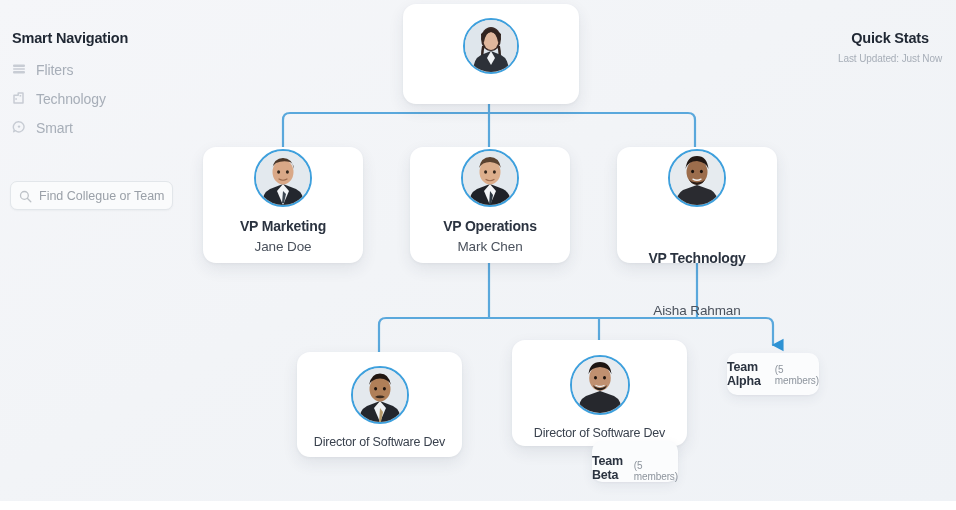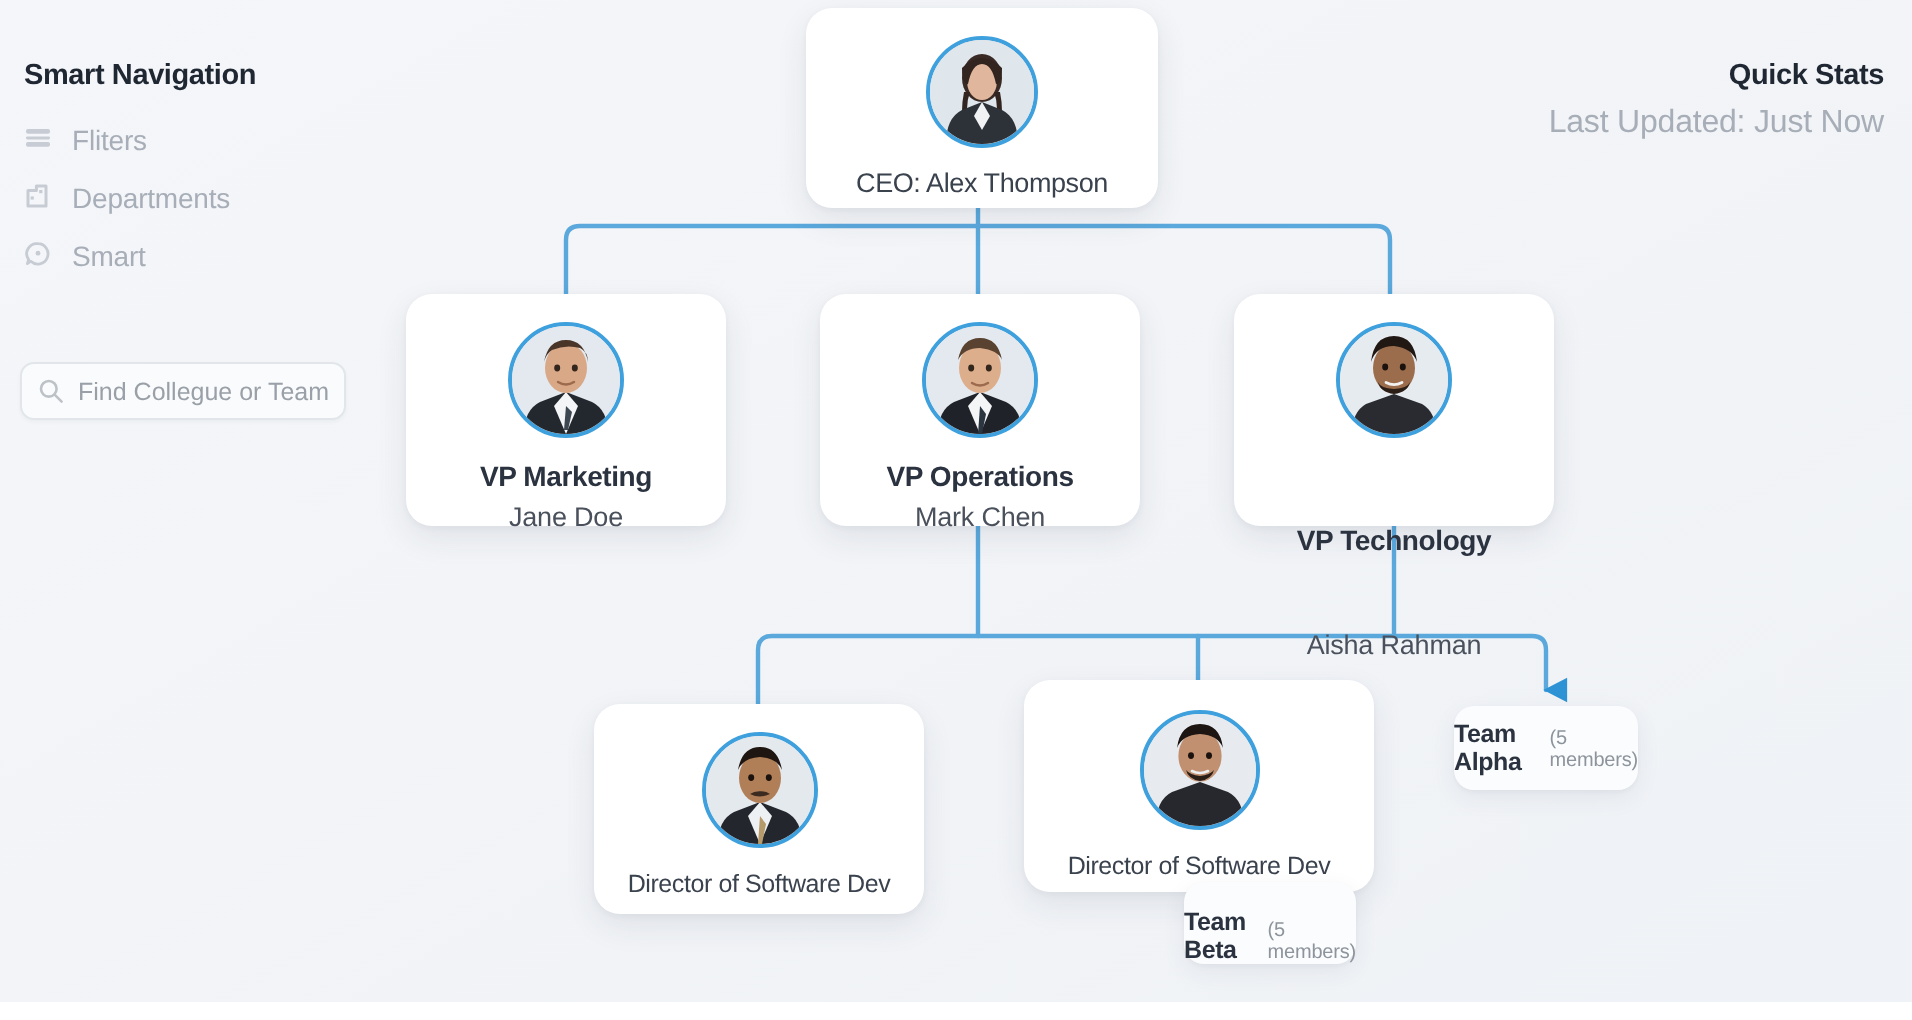--- a/index.html
+++ b/index.html
@@ -80,30 +80,30 @@
     background: transparent;
     font-family: "Liberation Sans", sans-serif;
     font-size: 12.5px;
     color: #70757d;
     width: 100%;
     padding: 0;
   }
   #search-input::placeholder { color: #9aa0a8; }
 
   
-  #quick-stats { position: absolute; right: 14px; top: 30px; text-align: right; }
+  #quick-stats { position: absolute; right: 14px; top: 30px; text-align: center; }
   #quick-stats-title {
     font-size: 14.5px;
     font-weight: bold;
     color: #1f2733;
     letter-spacing: -0.2px;
   }
   #quick-stats-sub {
     margin-top: 7px;
-    font-size: 16px;
+    font-size: 10px;
     color: #a7aeb8;
     letter-spacing: -0.1px;
   }
 
   
   #connectors {
     position: absolute;
     left: 0; top: 0;
     width: 956px; height: 510px;
     pointer-events: none;
@@ -142,21 +142,21 @@
     text-align: center;
     line-height: 1.2;
   }
 
   
   #card-ceo { left: 403px; top: 4px; width: 176px; height: 100px; padding-top: 14px; }
   #card-ceo .avatar { width: 52px; height: 52px; }
   #card-ceo .role { margin-top: 10px; font-size: 13.5px; font-weight: normal; color: #3a424e; }
 
   
-  .vp { top: 147px; width: 160px; height: 116px; padding-top: 14px; }
+  .vp { top: 147px; width: 160px; height: 116px; padding-top: 2px; }
   #card-vp-marketing { left: 203px; }
   #card-vp-operations { left: 410px; }
   #card-vp-technology { left: 617px; gap: 32px; }
   .vp .avatar { width: 54px; height: 54px; }
   .vp .role { margin-top: 11px; font-size: 14px; }
   .vp .person { margin-top: 4px; font-size: 13.5px; }
 
   
   #card-dir-1 { left: 297px; top: 352px; width: 165px; height: 105px; padding-top: 14px; }
   #card-dir-1 .avatar { width: 54px; height: 54px; }
@@ -242,21 +242,21 @@
     </div>
 
     <div class="nav-item" style="top:91px;">
       <span class="nav-icon">
         <svg viewBox="0 0 14 14" width="14" height="14">
           <path d="M2 12 V4.2 h4.2 V2 H11 v10 z" fill="none" stroke="#b9bfc8" stroke-width="1.5" stroke-linejoin="round"></path>
           <rect x="7.6" y="4" width="1.6" height="1.6" fill="#b9bfc8"></rect>
           <rect x="3.3" y="7.2" width="1.6" height="1.6" fill="#b9bfc8"></rect>
         </svg>
       </span>
-      <span>Departments</span>
+      <span>Technology</span>
     </div>
 
     <div class="nav-item" style="top:120px;">
       <span class="nav-icon">
         <svg viewBox="0 0 14 14" width="14" height="14">
           <path d="M7 1.8 A5.1 5.1 0 1 1 3.4 10.6 L1.7 11.8 L2.3 9.8 A5.1 5.1 0 0 1 7 1.8 Z" fill="none" stroke="#b9bfc8" stroke-width="1.4" stroke-linejoin="round"></path>
           <circle cx="7" cy="6.6" r="1.2" fill="#b9bfc8"></circle>
         </svg>
       </span>
       <span>Smart</span>
@@ -285,21 +285,20 @@
         <rect x="0" y="0" width="52" height="52" fill="#dfe6ec"></rect>
         <ellipse cx="26" cy="19" rx="10" ry="12" fill="#3a2a26"></ellipse>
         <ellipse cx="26" cy="21" rx="7.4" ry="9" fill="#e0b79c"></ellipse>
         <path d="M16 14 Q26 4 36 14 Q36 22 33 22 Q31 12 26 12 Q21 12 19 22 Q16 22 16 14 Z" fill="#32241f"></path>
         <path d="M17 26 Q15 36 17 44 L20 44 Q17 34 20 26 Z" fill="#32241f"></path>
         <path d="M35 26 Q37 36 35 44 L32 44 Q35 34 32 26 Z" fill="#32241f"></path>
         <path d="M26 31 L36 35 Q44 39 44 52 L8 52 Q8 39 16 35 Z" fill="#2d3138"></path>
         <path d="M26 31 L30 38 L26 45 L22 38 Z" fill="#f0f2f4"></path>
       </svg>
     </div>
-    <div class="role">CEO: Alex Thompson</div>
   </div>
 
   <div class="card vp" id="card-vp-marketing">
     <div class="avatar">
       <svg viewBox="0 0 54 54">
         <rect width="54" height="54" fill="#e3e9ee"></rect>
         <path d="M27 33 L40 38 Q48 42 48 54 L6 54 Q6 42 14 38 Z" fill="#23272e"></path>
         <path d="M27 33 L33 40 L27 54 L21 40 Z" fill="#f3f5f7"></path>
         <path d="M27 40 L30 43 L28 52 L26 52 Z" fill="#3d4752"></path>
         <ellipse cx="27" cy="21" rx="10.5" ry="12.5" fill="#d9a887"></ellipse>

